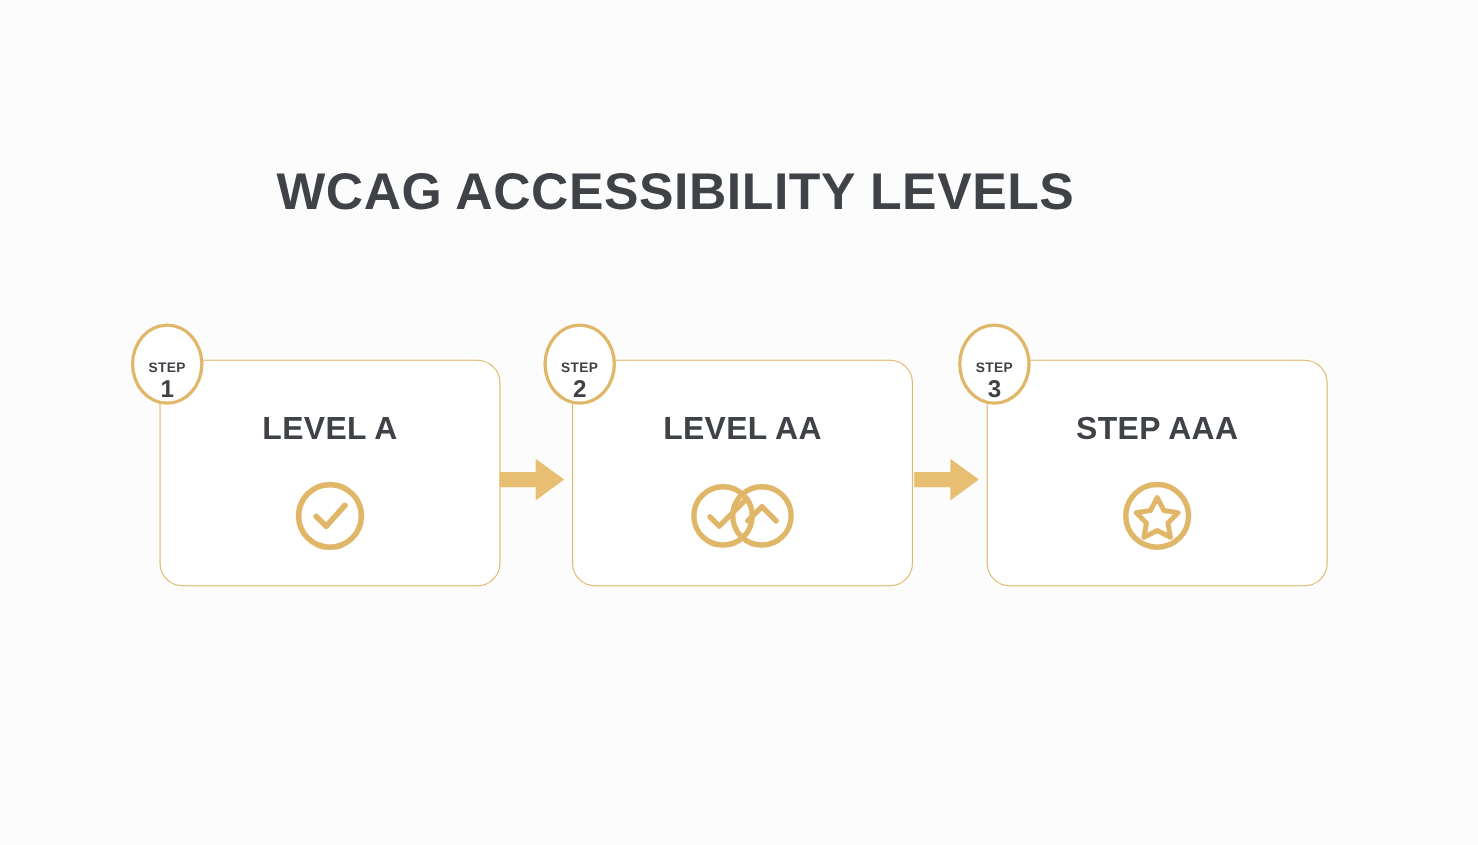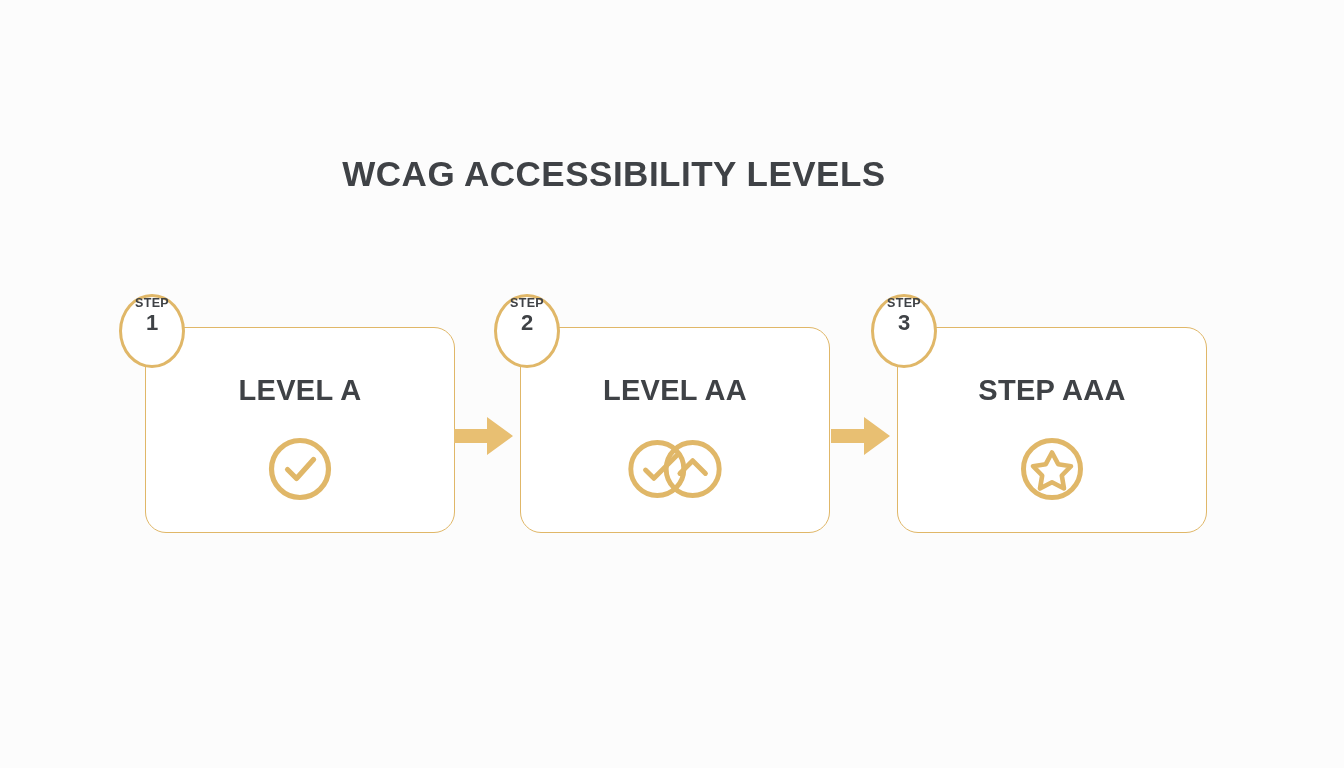--- a/index.html
+++ b/index.html
@@ -21,21 +21,21 @@
     height: 768px;
   }
 
   
   .page-title {
     position: absolute;
     left: 0;
     top: 143px;
     width: 1228px;
     text-align: center;
-    font-size: 35px;
+    font-size: 47px;
     font-weight: 700;
     letter-spacing: 0.5px;
     color: #3f4246;
     line-height: 62px;
     white-space: nowrap;
   }
 
   
   .flow-row {
     position: absolute;
@@ -91,21 +91,21 @@
     top: 4px;             
     width: 66px;
     height: 74px;
     border: 3.6px solid #e0b768;
     border-radius: 50%;
     background: #ffffff;
     box-sizing: border-box;
     display: flex;
     flex-direction: column;
     align-items: center;
-    justify-content: flex-start;
+    justify-content: flex-end;
     z-index: 5;
   }
   .badge-1 { left: 119px; }
   .badge-2 { left: 494px; }
   .badge-3 { left: 871px; }
 
   .badge-word {
     font-size: 12.5px;
     font-weight: 700;
     letter-spacing: 0.3px;

